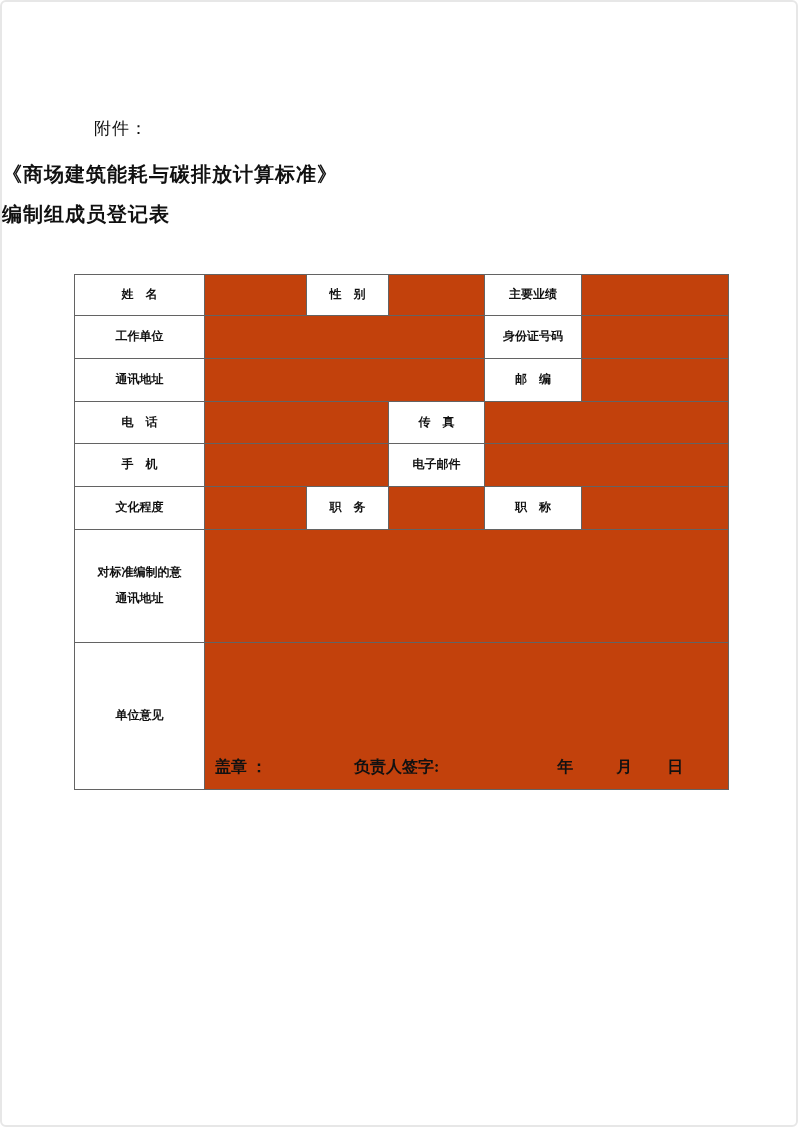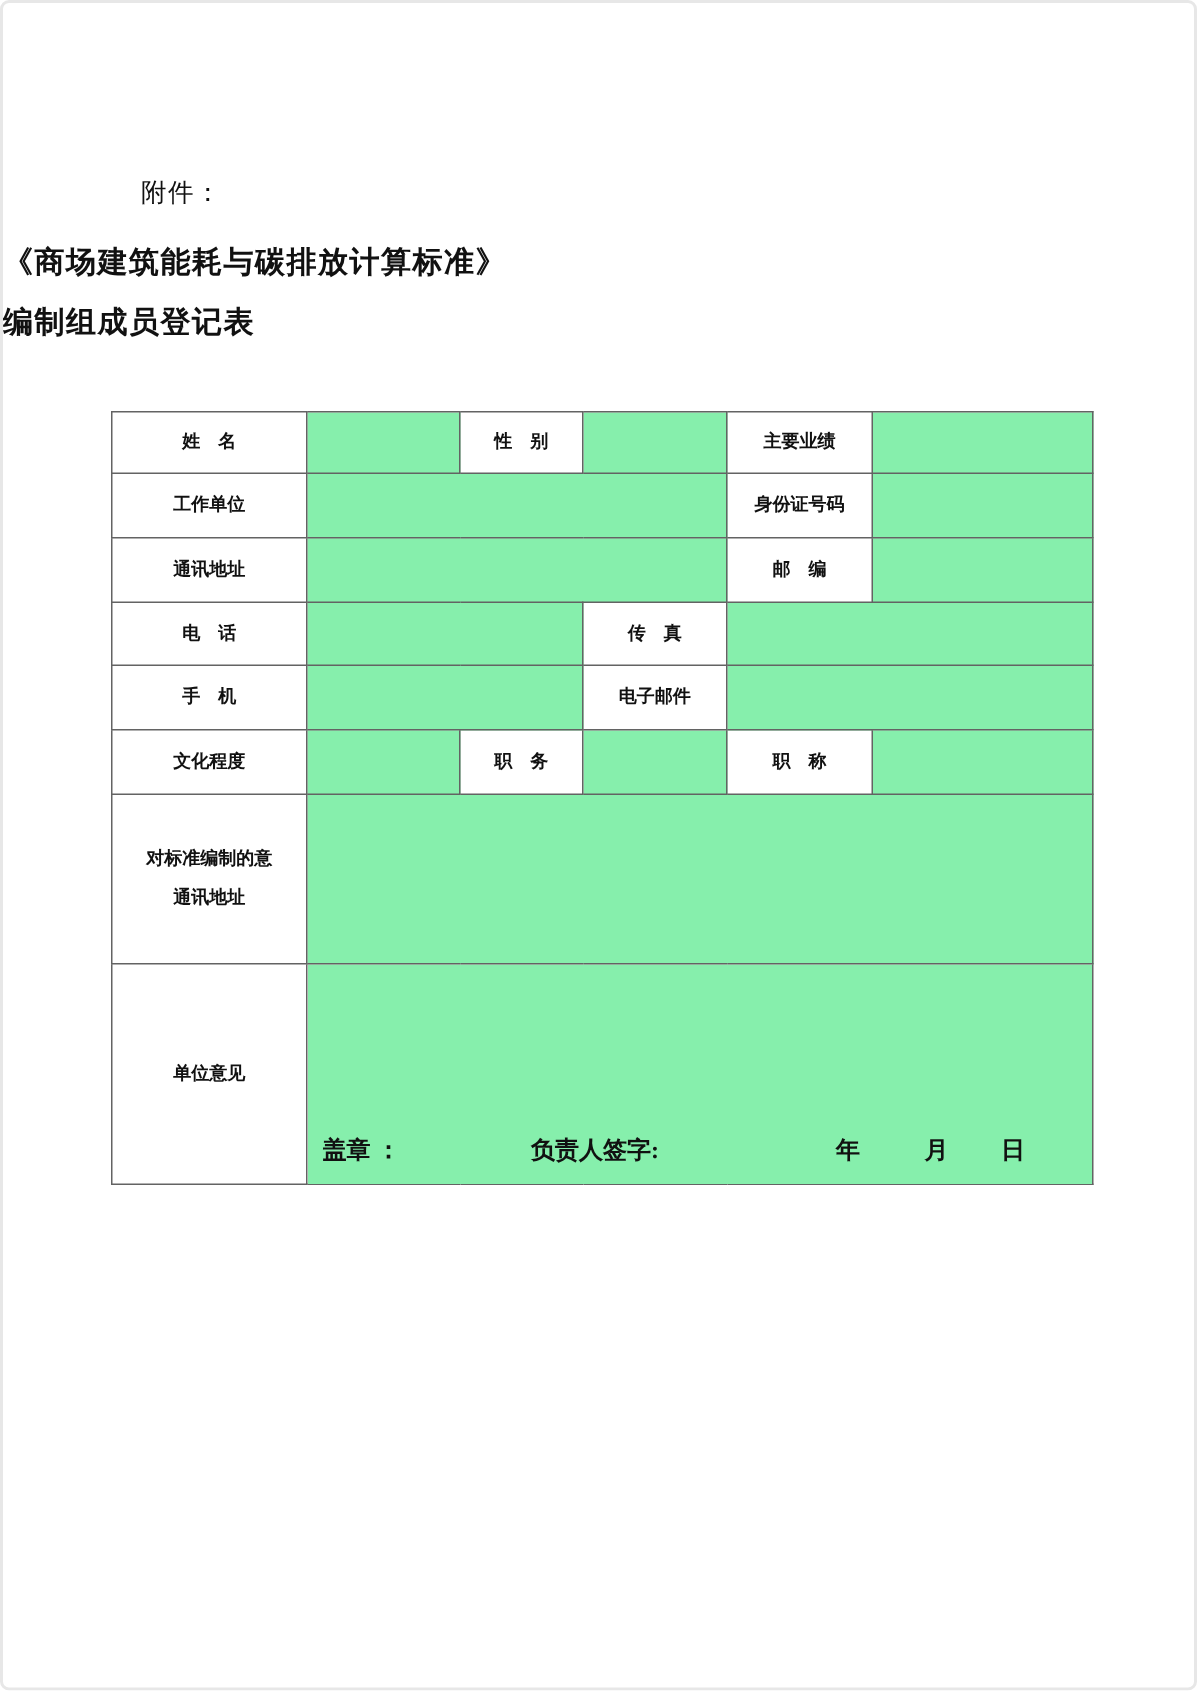--- a/index.html
+++ b/index.html
@@ -52,21 +52,21 @@
     text-align: center;
     vertical-align: middle;
     font-weight: 700;
     font-size: 12px;
     line-height: 1.45;
     white-space: pre-line;
     padding: 0 2px;
     margin-top: 42px;
   }
   td.lbl.airy { line-height: 2.15; }
-  td.inp { background: #86efac; }
+  td.inp { background: #c2410c; }
   tr.h41 { height: 41px; }
   tr.h42 { height: 42px; }
   tr.h43 { height: 43px; }
   tr.h50 { height: 50px; }
   tr.h147 { height: 147px; }
   tr.h113 { height: 113px; }
 
   td.seal-cell { position: relative; }
   .seal-row {
     position: absolute;

